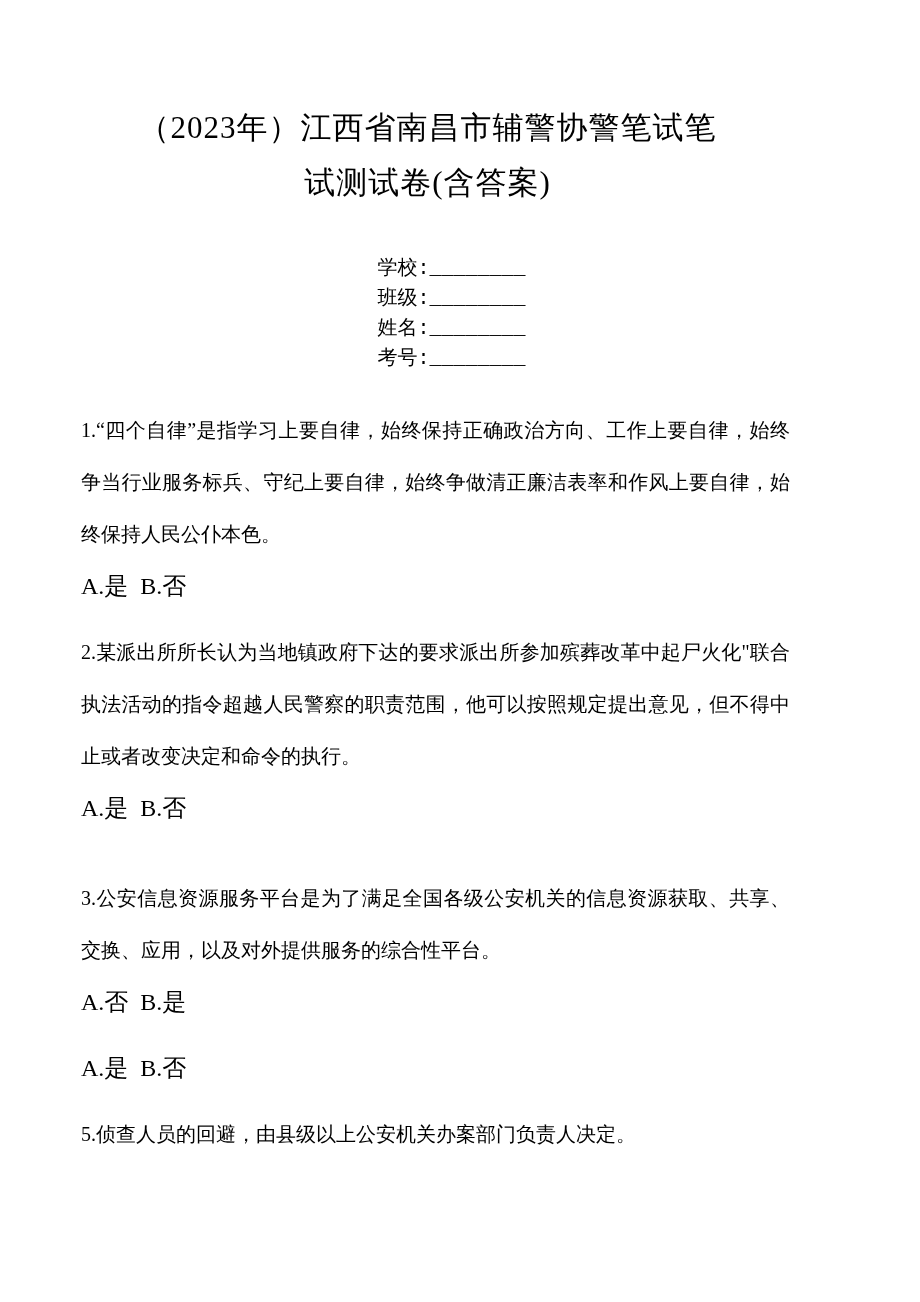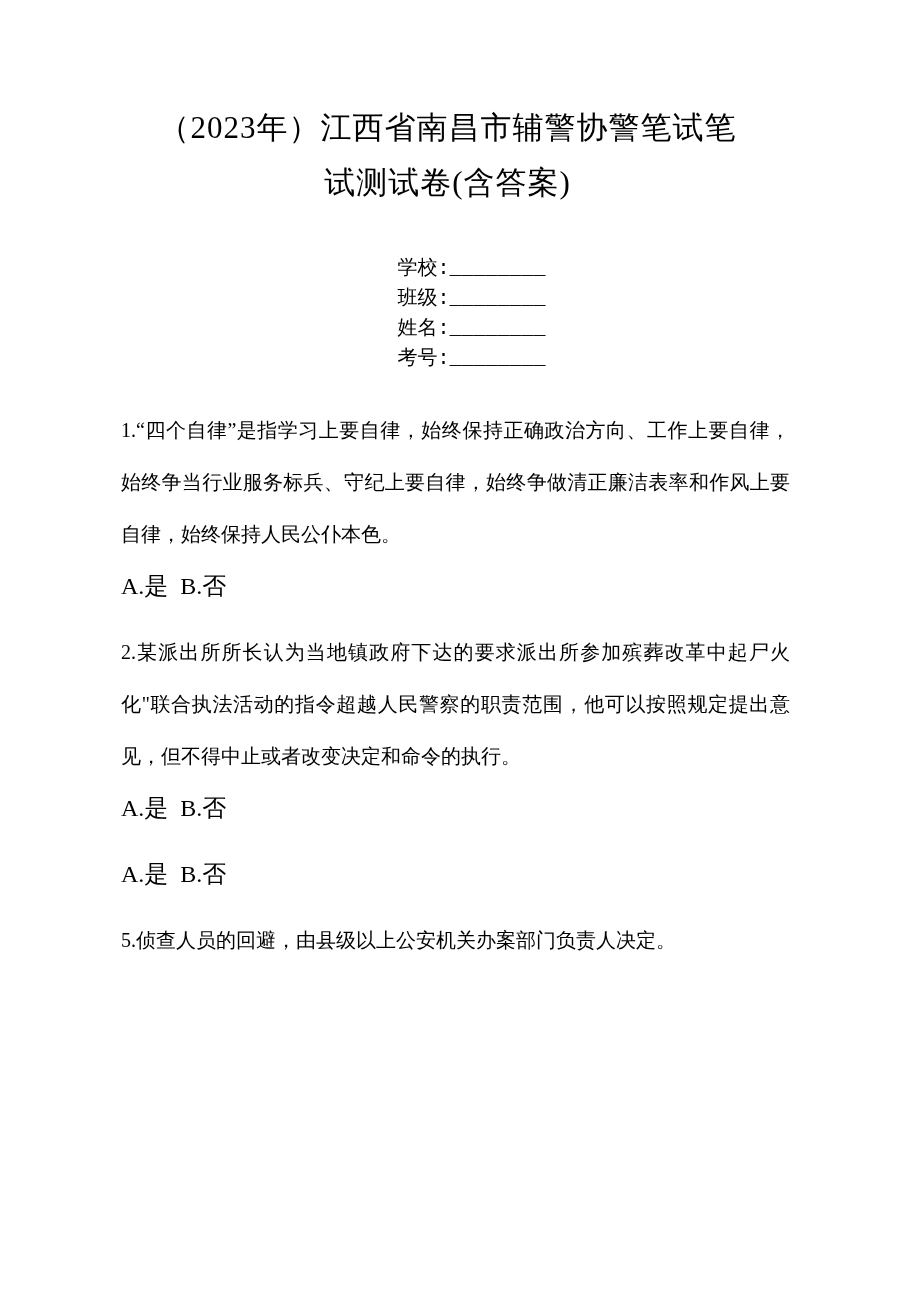--- a/index.html
+++ b/index.html
@@ -6,21 +6,21 @@
     margin: 0;
     padding: 0;
     background: #ffffff;
     color: #000000;
   }
   .page {
     position: relative;
     width: 920px;
     height: 1302px;
     box-sizing: border-box;
-    padding: 100px 130px 30px 105px;
+    padding: 100px 130px 30px 65px;
     background: #ffffff;
     overflow: hidden;
     font-family: "Liberation Sans", sans-serif;
   }
   .title {
     font-family: "Liberation Serif", serif;
     font-size: 31px;
     font-weight: 400;
     text-align: center;
     line-height: 55px;
@@ -90,20 +90,24 @@
   <div class="question">
     <p class="q-text">1.“四个自律”是指学习上要自律，始终保持正确政治方向、工作上要自律，始终争当行业服务标兵、守纪上要自律，始终争做清正廉洁表率和作风上要自律，始终保持人民公仆本色。</p>
     <p class="q-options">A.是  B.否</p>
   </div>
 
   <div class="question">
     <p class="q-text">2.某派出所所长认为当地镇政府下达的要求派出所参加殡葬改革中起尸火化"联合执法活动的指令超越人民警察的职责范围，他可以按照规定提出意见，但不得中止或者改变决定和命令的执行。</p>
     <p class="q-options">A.是  B.否</p>
   </div>
 
+  <div class="question large-gap">
+    <p class="q-text">3.公安信息资源服务平台是为了满足全国各级公安机关的信息资源获取、共享、交换、应用，以及对外提供服务的综合性平台。</p>
+    <p class="q-options">A.否  B.是</p>
+  </div>
 
   <div class="question">
     <p class="q-options">A.是  B.否</p>
   </div>
 
   <div class="question">
     <p class="q-text">5.侦查人员的回避，由县级以上公安机关办案部门负责人决定。</p>
 
   </div>
 

